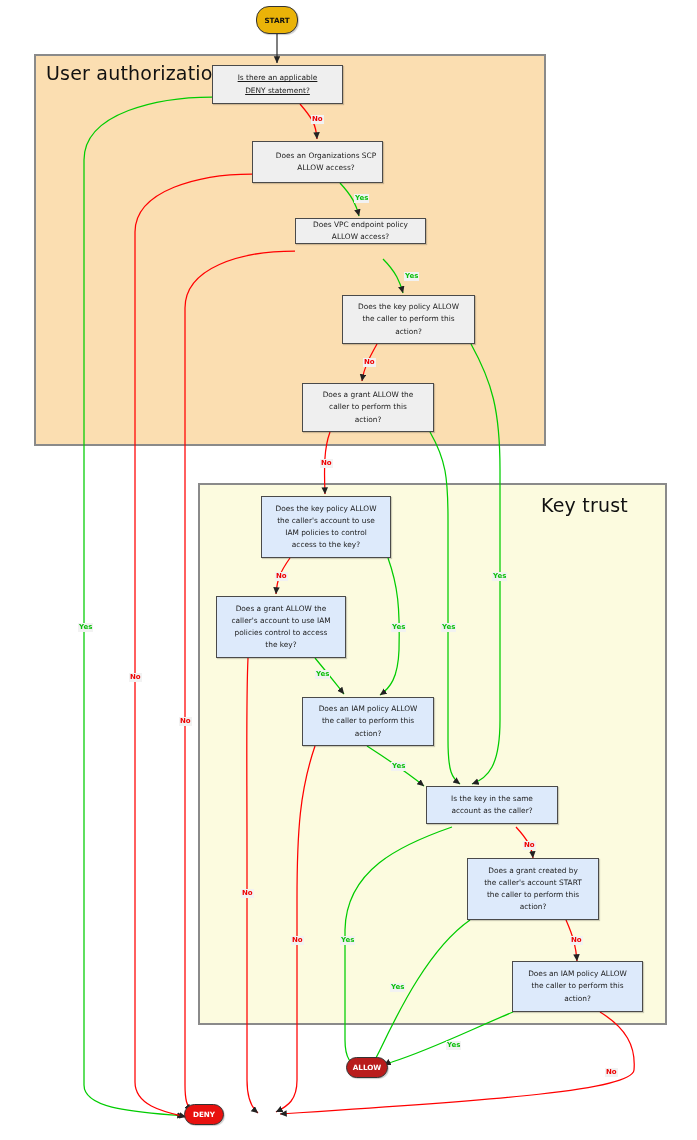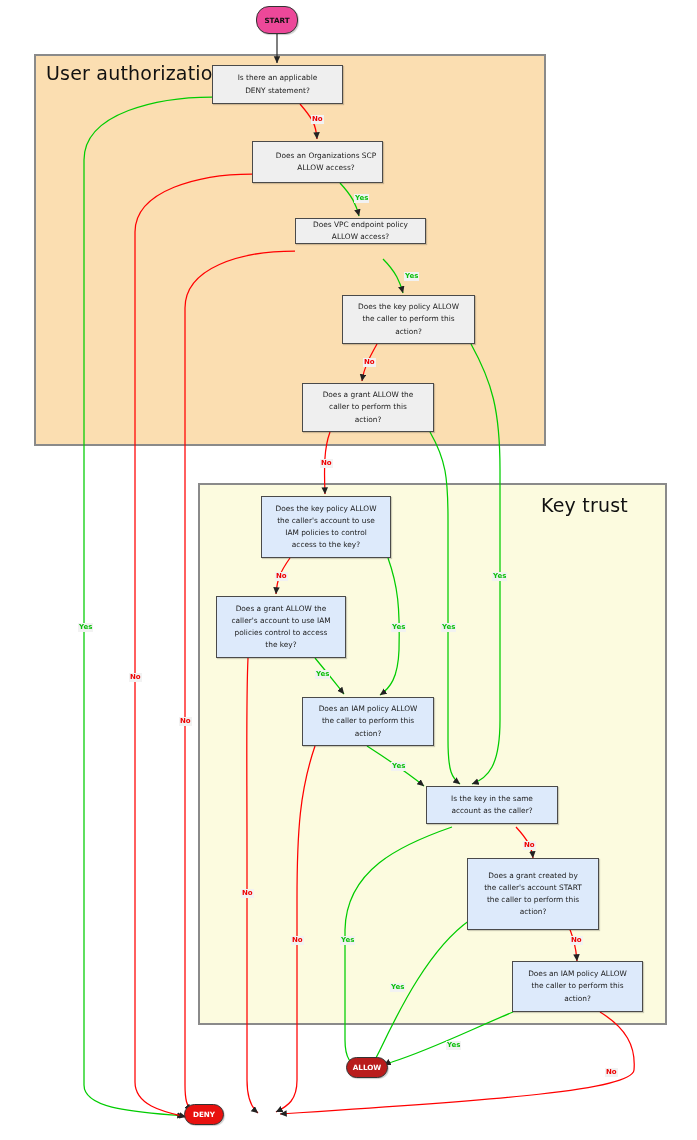--- a/index.html
+++ b/index.html
@@ -16,21 +16,21 @@
         display:flex;align-items:center;justify-content:center;text-align:center;
         font-family:"DejaVu Sans",sans-serif;font-size:7.4px;line-height:12.1px;color:#1a1a1a;
         padding:2px 5px;box-shadow:1px 1px 1px rgba(0,0,0,.18);}
   .node-grey{background:#efefef;}
   .node-blue{background:#ddeafb;}
   .node span{display:block;}
 
   .term{position:absolute;box-sizing:border-box;display:flex;align-items:center;justify-content:center;
         font-family:"DejaVu Sans",sans-serif;font-size:7.2px;font-weight:bold;color:#fff;
         border-radius:11px;border:1.6px solid #333;box-shadow:1px 1px 1px rgba(0,0,0,.2);}
-  .term-start{background:#ec4899;color:#111;border-radius:13px;}
+  .term-start{background:#eab308;color:#111;border-radius:13px;}
   .term-allow{background:#b91c1c;}
   .term-deny{background:#e8110f;}
 
   .elabel{position:absolute;font-family:"DejaVu Sans",sans-serif;font-size:7px;font-weight:bold;
           background:#f2f2f2;padding:0 1px;line-height:9px;white-space:nowrap;}
   .lab-yes{color:#0bbf0b;}
   .lab-no{color:#ee0000;}
 </style>
 </head>
 <body>
@@ -135,21 +135,21 @@
   <div class="elabel lab-no" style="left:570px;top:936px;">No</div>
   <div class="elabel lab-yes" style="left:390px;top:983px;">Yes</div>
 
   <div class="elabel lab-yes" style="left:446px;top:1041px;">Yes</div>
   <div class="elabel lab-no" style="left:605px;top:1068px;">No</div>
 
   <div class="term term-start" style="left:256px;top:6px;width:42px;height:28px;">START</div>
   <div class="term term-allow" style="left:346px;top:1057px;width:42px;height:21px;">ALLOW</div>
   <div class="term term-deny" style="left:184px;top:1104px;width:40px;height:21px;">DENY</div>
 
-  <div class="node node-grey" style="left:212px;top:65px;width:131px;height:39px;">
+  <div class="node node-grey" style="left:212px;top:65px;width:131px;height:39px;text-decoration:underline;">
     <div>
       <span>Is there an applicable</span>
       <span>DENY statement?</span>
     </div>
   </div>
 
   <div class="node node-grey" style="left:252px;top:141px;width:131px;height:42px;padding-left:22px;">
     <div>
       <span>Does an Organizations SCP</span>
       <span>ALLOW access?</span>
@@ -205,21 +205,21 @@
     </div>
   </div>
 
   <div class="node node-blue" style="left:426px;top:786px;width:132px;height:38px;text-align:center;">
     <div>
       <span>Is the key in the same</span>
       <span>account as the caller?</span>
     </div>
   </div>
 
-  <div class="node node-blue" style="left:467px;top:858px;width:132px;height:72px;justify-content:center;">
+  <div class="node node-blue" style="left:467px;top:858px;width:132px;height:62px;justify-content:center;">
     <div>
       <span>Does a grant created by</span>
       <span>the caller's account START</span>
       <span>the caller to perform this</span>
       <span>action?</span>
     </div>
   </div>
 
   <div class="node node-blue" style="left:512px;top:961px;width:131px;height:51px;">
     <div>

